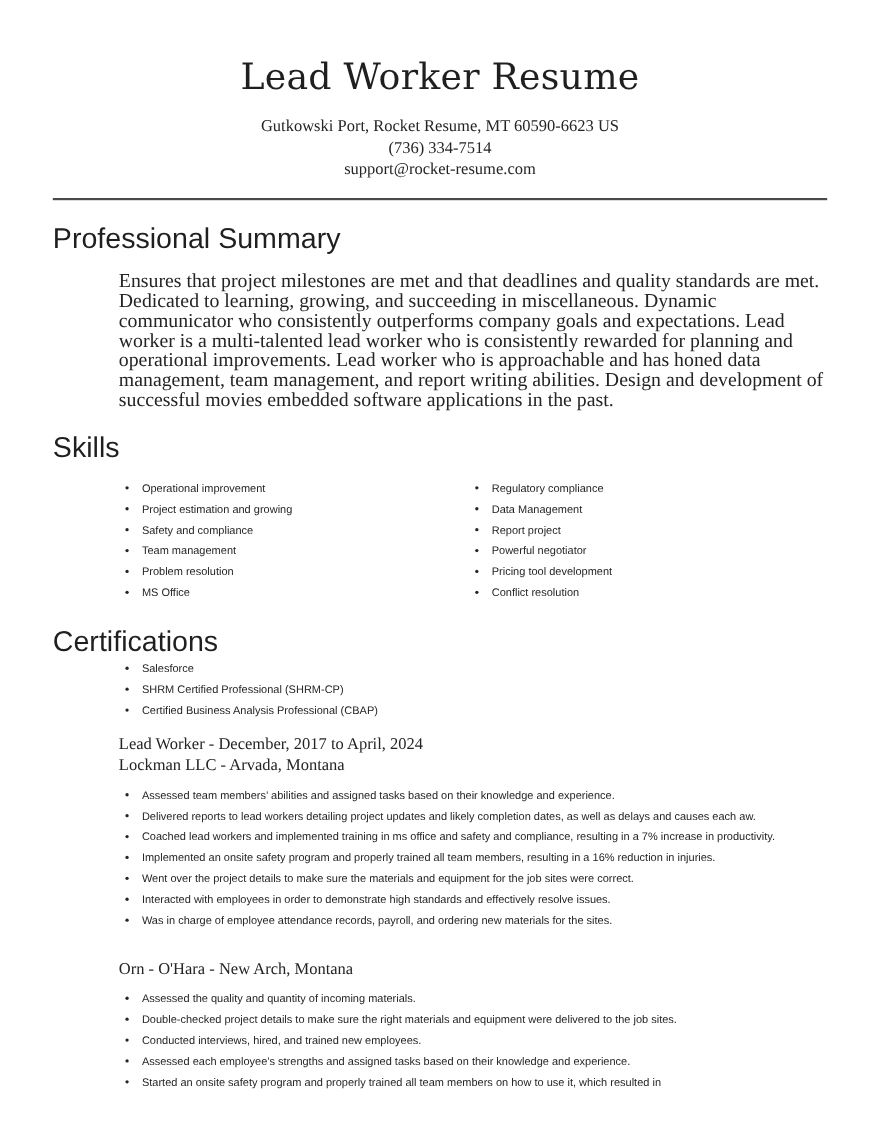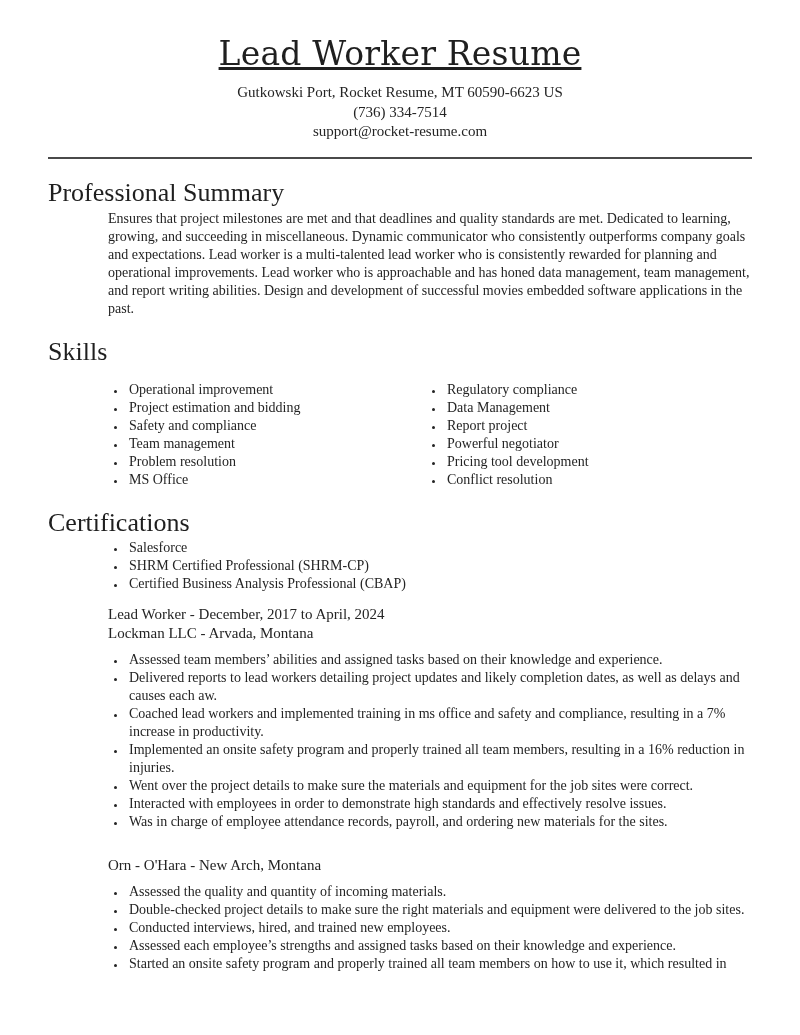--- a/index.html
+++ b/index.html
@@ -14,64 +14,63 @@
     overflow: hidden;
     color: #242424;
     font-family: "DejaVu Serif", "Liberation Serif", serif;
   }
   .page {
     padding: 34px 48px 0 48px;
   }
   
   .resume-header { text-align: center; }
   h1.title {
-    margin: 0;
+    margin: 16px;
     font-size: 33px;
     line-height: 40px;
     font-weight: normal;
     font-family: "DejaVu Serif", serif;
     color: #1f1f1f;
     letter-spacing: 0.2px;
-    text-decoration: underline;
   }
   .contact {
     margin-top: 9px;
     font-size: 15px;
     line-height: 19.5px;
     font-family: "Liberation Serif", serif;
   }
   hr.header-rule {
     margin: 15px 0 0 0;
     border: none;
     border-top: 2px solid #4a4a4a;
   }
   
   h2.section-heading {
     margin: 18px 0 0 0;
     font-size: 26px;
     line-height: 32px;
     font-weight: normal;
-    font-family: Liberation Serif, serif;
+    font-family: Liberation Sans, sans-serif;
     color: #1f1f1f;
   }
   
   .summary-text {
-    margin: 1px 0 0 60px;
+    margin: 14px 0 0 60px;
     max-width: 645px;
-    font-size: 14px;
+    font-size: 18px;
     line-height: 18px;
     font-family: "Liberation Serif", serif;
   }
   ul.bullet-list {
     margin: 0;
     padding: 0 0 0 79px;
     list-style: disc outside;
-    font-size: 14px;
+    font-size: 10px;
     line-height: 18px;
-    font-family: Liberation Serif, serif;
+    font-family: Liberation Sans, sans-serif;
   }
   ul.bullet-list li { padding-left: 2px; }
   ul.bullet-list li::marker { font-size: 11px; color: #242424; }
   
   .skills-columns {
     display: flex;
     margin-top: 13px;
   }
   .skills-columns ul.bullet-list { width: 50%; }
   .skills-columns ul.col-right { padding-left: 45px; }
@@ -107,21 +106,21 @@
   <section>
     <h2 class="section-heading">Professional Summary</h2>
     <p class="summary-text">Ensures that project milestones are met and that deadlines and quality standards are met. Dedicated to learning, growing, and succeeding in miscellaneous. Dynamic communicator who consistently outperforms company goals and expectations. Lead worker is a multi-talented lead worker who is consistently rewarded for planning and operational improvements. Lead worker who is approachable and has honed data management, team management, and report writing abilities. Design and development of successful movies embedded software applications in the past.</p>
   </section>
 
   <section>
     <h2 class="section-heading">Skills</h2>
     <div class="skills-columns">
       <ul class="bullet-list col-left">
         <li>Operational improvement</li>
-        <li>Project estimation and bidding</li>
+        <li>Project estimation and growing</li>
         <li>Safety and compliance</li>
         <li>Team management</li>
         <li>Problem resolution</li>
         <li>MS Office</li>
       </ul>
       <ul class="bullet-list col-right">
         <li>Regulatory compliance</li>
         <li>Data Management</li>
         <li>Report project</li>
         <li>Powerful negotiator</li>

